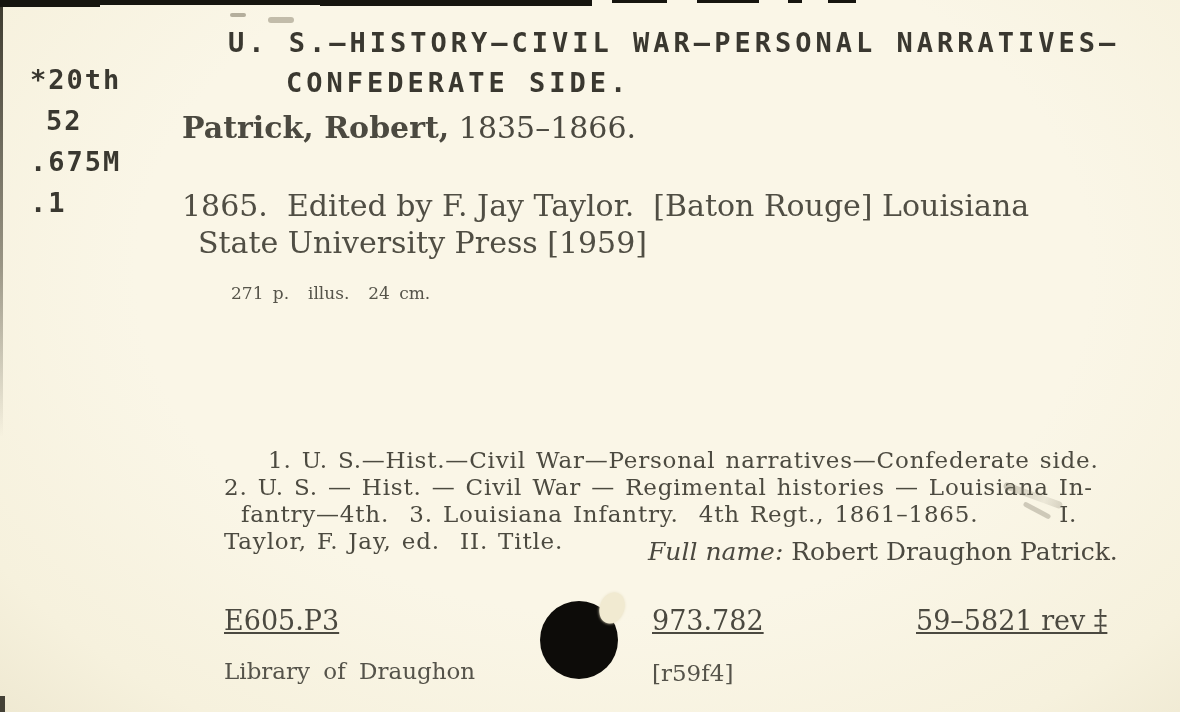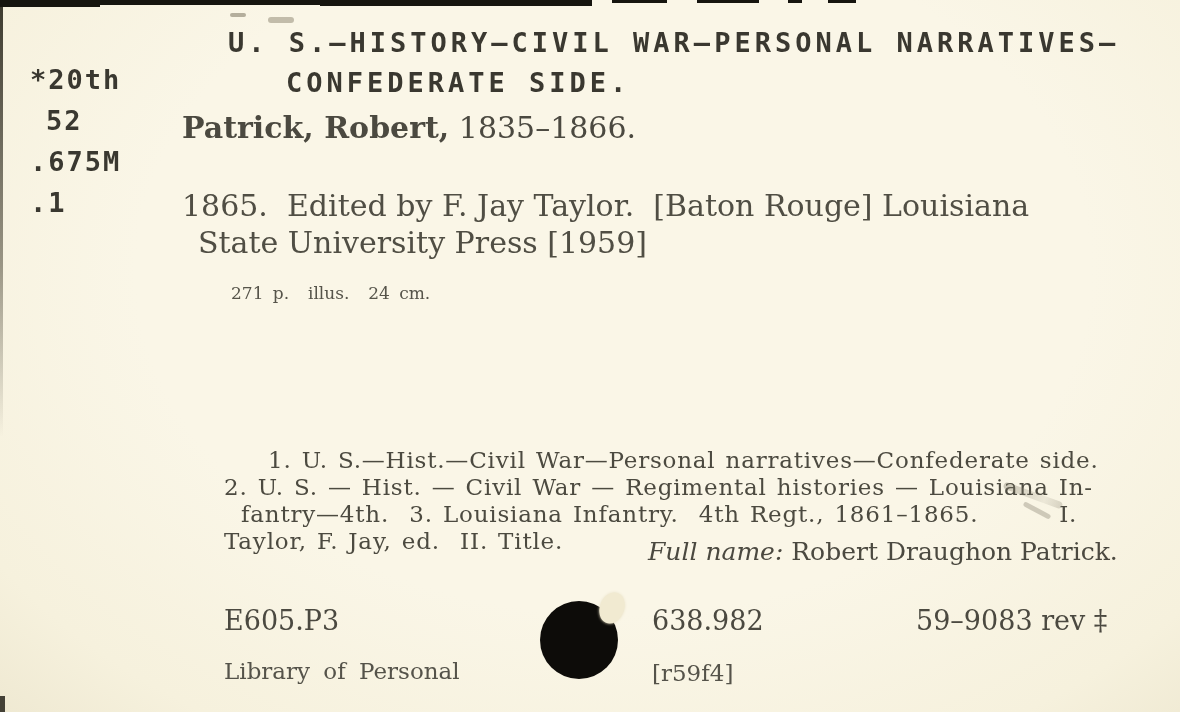--- a/index.html
+++ b/index.html
@@ -17,21 +17,21 @@
   .tw { font-family:"DejaVu Sans Mono", monospace; color:#3a3830; }
   .tw-head { font-size:27px; letter-spacing:4px; font-weight:bold; }
   .tw-call { font-size:27px; letter-spacing:2px; font-weight:bold; }
 
   
   .pr-main  { font-size:30px; color:#4b4940; }
   .pr-body  { font-size:30px; color:#504e44; }
   .pr-coll  { font-size:17px; color:#56544a; word-spacing:4px; }
   .pr-trac  { font-size:23px; color:#4c4a40; letter-spacing:0.8px; word-spacing:2px; }
   .pr-full  { font-size:25px; color:#4b4940; }
-  .pr-bot   { font-size:27px; color:#4b4940; }
+  .pr-bot   { font-size:27px; color:#4b4940;text-decoration:underline; }
   .pr-bot2  { font-size:23px; color:#55534a; word-spacing:6px; }
   .bold { font-weight:bold;text-align:right; }
   .ital { font-style:italic; }
 
   
   .edge { position:absolute; background:#16150f; }
   .hole {
     position:absolute; left:540px; top:601px;
     width:78px; height:78px; border-radius:50%;
     background:#0d0c09;
@@ -102,21 +102,21 @@
   <div class="abs pr-trac" style="left:224px; top:474px;">2. U. S. — Hist. — Civil War — Regimental histories — Louisiana In-</div>
   <div class="abs pr-trac" style="left:241px; top:501px;">fantry—4th.  3. Louisiana Infantry.  4th Regt., 1861–1865.        I.</div>
   <div class="abs pr-trac" style="left:224px; top:528px;">Taylor, F. Jay, ed.  II. Title.</div>
 
   <div class="smudge"></div>
   <div class="smudge2"></div>
 
   <div class="abs pr-full" style="left:648px; top:537px;"><span class="ital">Full name:</span><span> Robert Draughon Patrick.</span></div>
 
   <div class="abs pr-bot" style="left:224px; top:605px;">E605.P3</div>
-  <div class="abs pr-bot" style="left:652px; top:605px;">638.982</div>
-  <div class="abs pr-bot" style="left:916px; top:605px;">59–9083 rev ‡</div>
-  <div class="abs pr-bot2" style="left:224px; top:658px;">Library of Personal</div>
+  <div class="abs pr-bot" style="left:652px; top:605px;">973.782</div>
+  <div class="abs pr-bot" style="left:916px; top:605px;">59–5821 rev ‡</div>
+  <div class="abs pr-bot2" style="left:224px; top:658px;">Library of Draughon</div>
   <div class="abs pr-bot2" style="left:652px; top:660px;">[r59f4]</div>
 
   <div class="hole"></div>
   <div class="hole-chip"></div>
 
 </div>
 
 </body></html>

